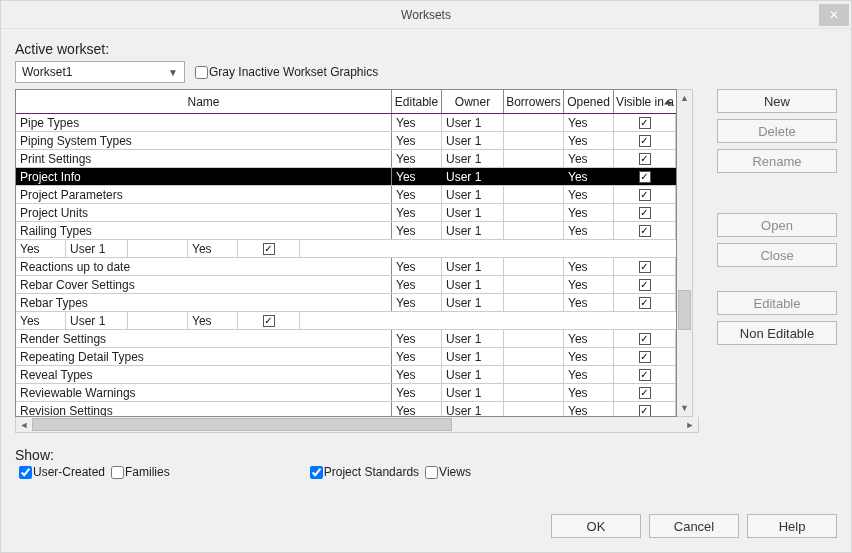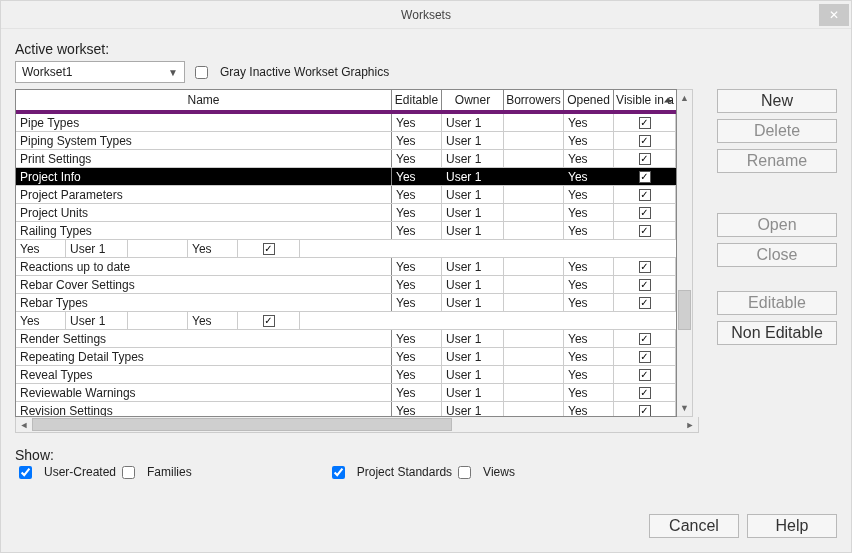--- a/index.html
+++ b/index.html
@@ -69,21 +69,21 @@
     background: #fff;
     height: 22px;
     width: 170px;
     padding: 0 6px;
     font-size: 12px;
   }
   .combo .arrow { font-size: 10px; color: #555; }
   .chk {
     display: flex;
     align-items: center;
-    gap: 12px;
+    gap: 1px;
     font-size: 12px;
   }
   .chk input { margin: 0; width: 13px; height: 13px; }
 
   .mainarea {
     display: flex;
     margin-top: 6px;
     gap: 18px;
     flex: 1;
     min-height: 0;
@@ -101,21 +101,21 @@
     height: 328px;
     display: flex;
     flex-direction: column;
   }
   .ghead, .grow {
     display: flex;
     align-items: stretch;
   }
   .ghead {
     background: #fff;
-    border-bottom: 4px solid #701a75;
+    border-bottom: 1px solid #701a75;
     height: 24px;
   }
   .gh, .gc {
     border-right: 1px solid #888;
     padding: 2px 4px;
     font-size: 12px;
     overflow: hidden;
     white-space: nowrap;
     display: flex;
     align-items: center;
@@ -221,21 +221,21 @@
     display: flex;
     flex-direction: column;
     gap: 6px;
     padding-top: 0;
   }
   .sidebtns .spacer { height: 28px; }
   .btn {
     height: 24px;
     border: 1px solid #b9b9b9;
     background: #f6f6f6;
-    font-size: 16px;
+    font-size: 13px;
     display: flex;
     align-items: center;
     justify-content: center;
     color: #333;
   }
   .btn.disabled { color: #8d8d8d; }
 
   .showbox {
     margin-top: 14px;
   }
@@ -513,17 +513,18 @@
         <div class="btn disabled">Close</div>
         <div style="height:12px"></div>
         <div class="btn disabled">Editable</div>
         <div class="btn">Non Editable</div>
       </div>
     </div>
 
   </div>
 
   <div class="footer">
+    <div class="btn">OK</div>
     <div class="btn">Cancel</div>
     <div class="btn">Help</div>
   </div>
 
 </div>
 
 </body></html>

